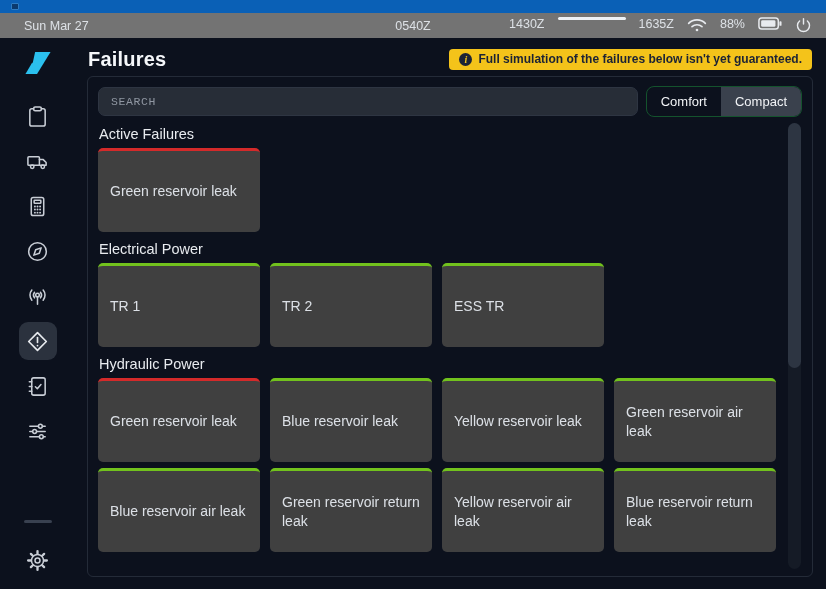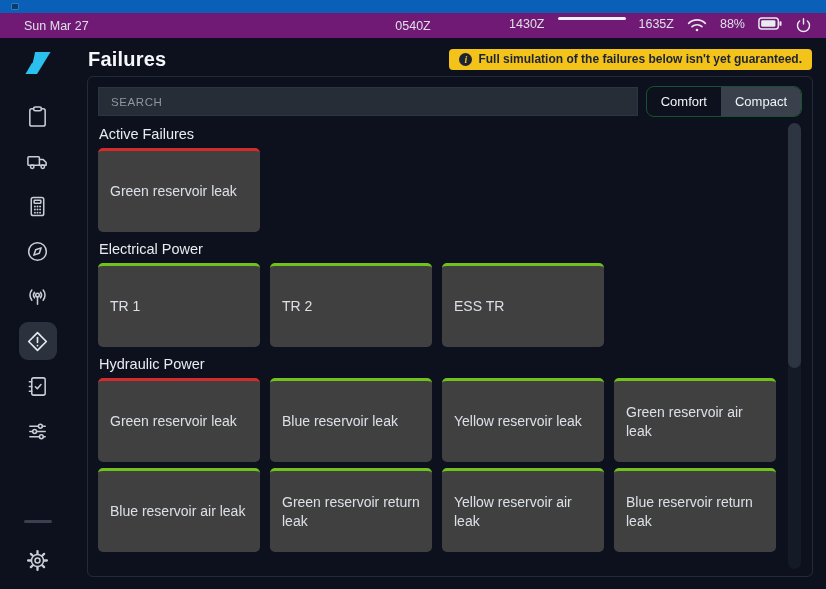--- a/index.html
+++ b/index.html
@@ -7,21 +7,21 @@
   body {
     font-family:"Liberation Sans", sans-serif;
     background:#0c111d; color:#dde1e7;
     position:relative;
   }
   
   .titlebar { height:13px; background:#0a60b6; display:flex; align-items:center; padding-left:11px; }
   .titlebar-glyph { width:8px; height:7px; background:#0b3a6e; border-radius:1px; border:1px solid #2e7cc2; }
   
   .statusbar {
-    height:25px; background:#701a75; display:flex; align-items:center;
+    height:25px; background:#737373; display:flex; align-items:center;
     padding:0 14px; font-size:12.5px; color:#dde1e6; position:relative;
   }
   .sb-date { margin-left:10px; }
   .sb-center { position:absolute; left:50%; transform:translateX(-50%); }
   .sb-right { margin-left:auto; display:flex; gap:13px; }
   .sb-slider { width:68px; height:3px; background:#eef1f4; border-radius:2px; }
   .sb-icon svg { display:block; }
   
   .app { display:flex; height:551px;gap:12px; }
   .sidebar { width:75px; display:flex; flex-direction:column; align-items:center; padding-top:12px; flex-shrink:0; }
@@ -47,23 +47,23 @@
     width:13px; height:13px; border-radius:50%; background:#1c2335; color:#f4c31a;
     font-size:10px; font-weight:bold; display:flex; align-items:center; justify-content:center;
     font-family:"Liberation Serif", serif; font-style:italic;
   }
   .panel {
     position:absolute; left:0; top:38px; right:13px; bottom:12px;
     border:1px solid #242b38; border-radius:6px; padding:9px 10px; overflow:hidden;
   }
   .toolbar { display:flex; align-items:center; }
   .search-input {
-    flex:1; height:29px; background:#272d37; border:1px solid #2e3542; border-radius:0;
+    flex:1; height:29px; background:#272d37; border:1px solid #2e3542; border-radius:7px;
     color:#e8ebef; font-size:11.5px; letter-spacing:.6px; padding:0 12px; outline:none;
-    font-family:Liberation Sans, sans-serif;
+    font-family:Liberation Mono, monospace;
   }
   .search-input::placeholder { color:#8f96a1; }
   .toggle-group { display:flex; margin-left:8px; border:1px solid #14532d; border-radius:8px; overflow:hidden; }
   .toggle-btn {
     min-width:74px; height:29px; background:transparent; color:#f2f4f7; border:none;
     font-size:13px; font-family:"Liberation Sans", sans-serif; cursor:pointer; padding:0 14px;
   }
   .toggle-btn.selected { background:#3a414d; }
   
   .sections { margin-right:26px; }

